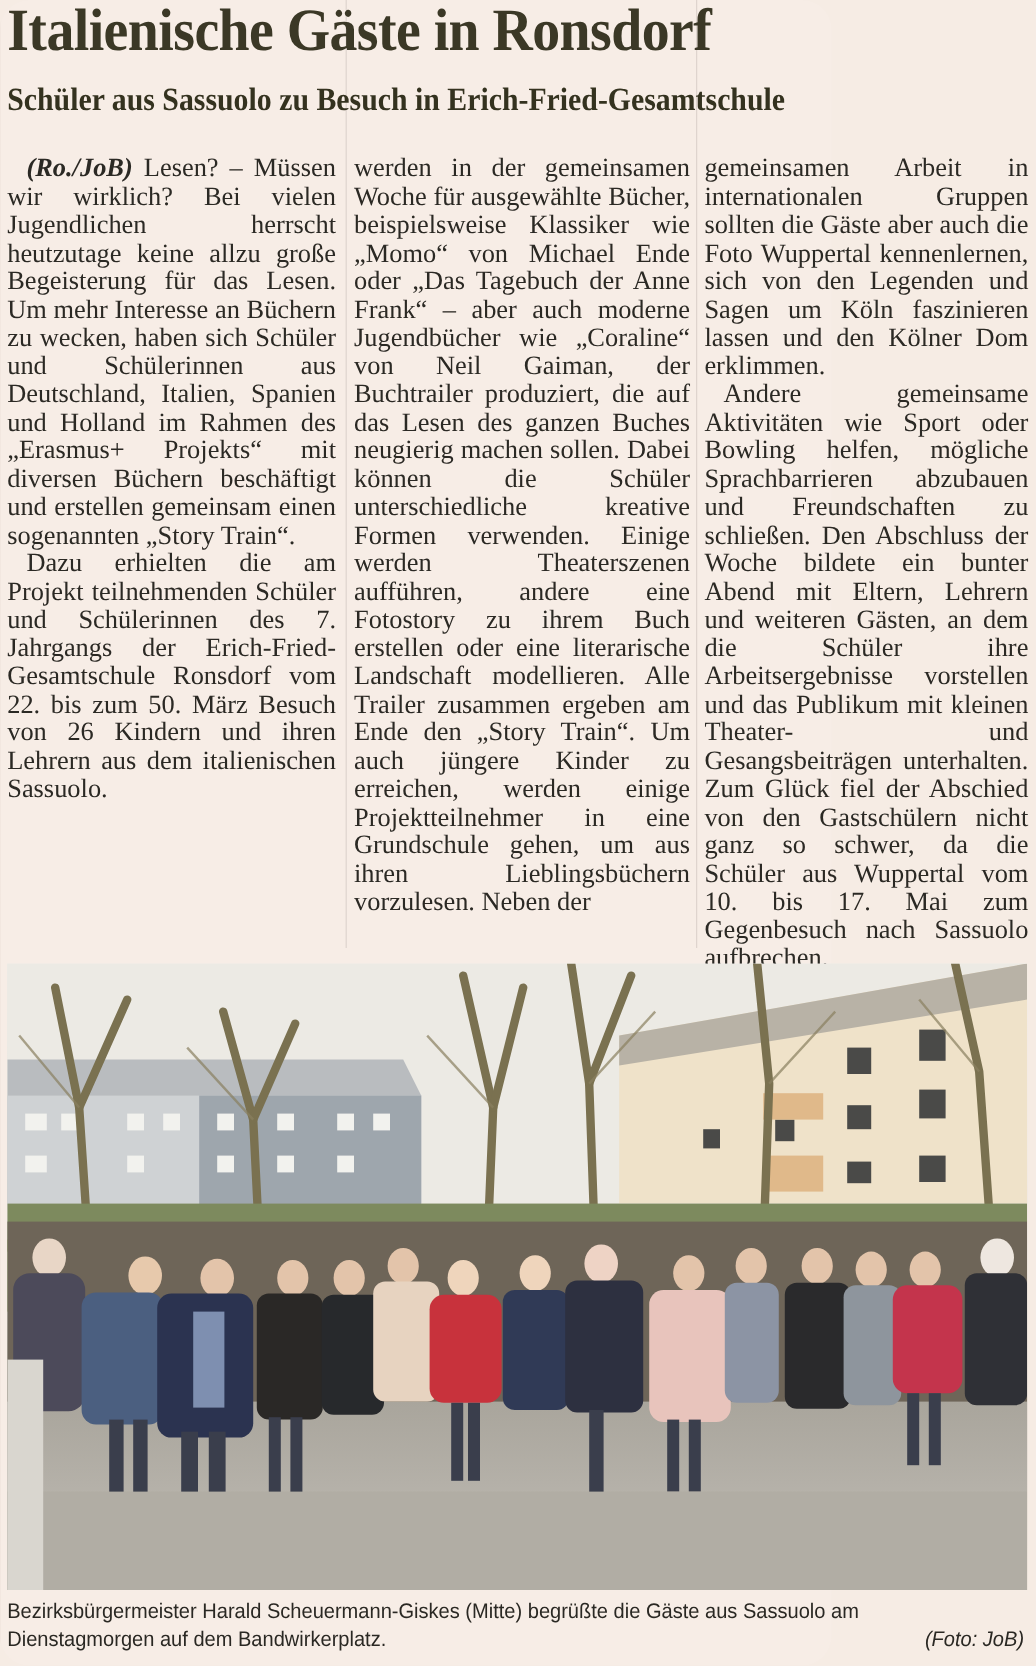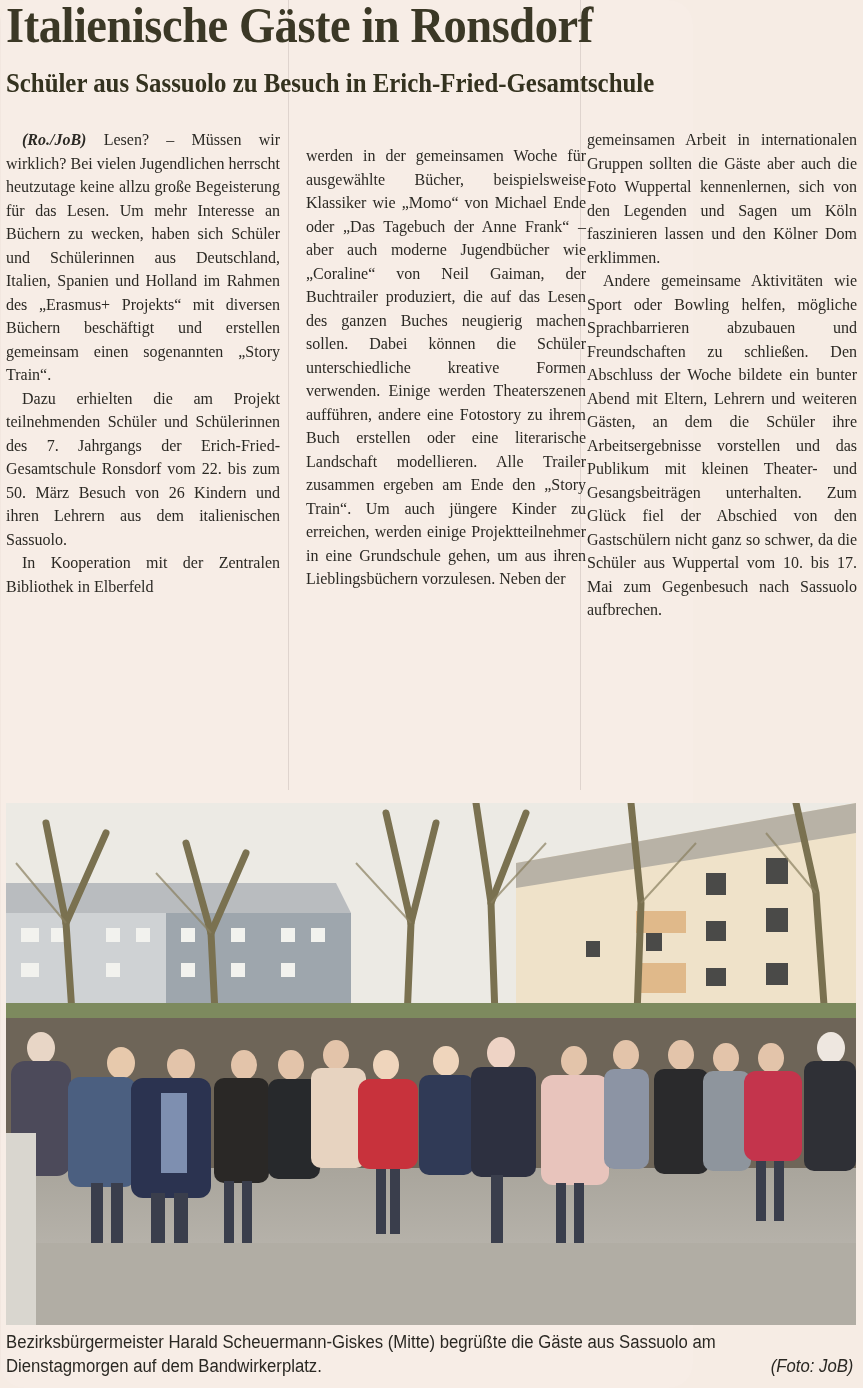--- a/index.html
+++ b/index.html
@@ -30,29 +30,29 @@
       white-space: nowrap;
     }
     .subhead {
       position: absolute; left: 6px; top: 66px; width: 880px;
       font-weight: bold; font-size: 27px; line-height: 34px;
       color: #34321f; white-space: nowrap;
       transform: scaleX(0.92); transform-origin: left top;
     }
     .col {
       position: absolute; top: 128px;
-      font-size: 16px; line-height: 23.5px;
+      font-size: 22px; line-height: 23.5px;
       text-align: justify; hyphens: manual;
       color: #2b2924;
     }
     .col p { margin: 0; }
     .col p + p { text-indent: 16px; margin-top: 0; }
     .col p.indent { text-indent: 16px; }
     .col1 { left: 6px; width: 274px; }
-    .col2 { left: 306px; width: 280px; margin-top: 16px; }
+    .col2 { left: 295px; width: 280px; }
     .col3 { left: 587px; width: 270px; }
     .dateline { font-weight: bold; font-style: italic; }
     .photo {
       position: absolute; left: 6px; top: 803px; width: 850px; height: 522px;
       overflow: hidden;
       background: linear-gradient(180deg, #ecebe6 0%, #e9e6df 30%, #c9c7bf 55%, #a9a59c 70%, #b6b2aa 85%, #c8c5bd 100%);
     }
     .photo svg { position: absolute; left: 0; top: 0; }
     .caption {
       position: absolute; left: 6px; top: 1330px; width: 852px;
@@ -70,21 +70,20 @@
 <div class="page">
   <div class="ghost-rule" style="left:288px"></div>
   <div class="ghost-rule" style="left:580px"></div>
 
   <h1 class="headline" style="margin:0">Italienische Gäste in Ronsdorf</h1>
   <h2 class="subhead" style="margin:0">Schüler aus Sassuolo zu Besuch in Erich-Fried-Gesamtschule</h2>
 
   <div class="col col1">
     <p class="indent"><span class="dateline">(Ro./JoB)</span><span> Lesen? – Müssen wir wirklich? Bei vielen Jugendlichen herrscht heutzutage keine allzu große Begeisterung für das Lesen. Um mehr Interesse an Büchern zu wecken, haben sich Schüler und Schülerinnen aus Deutschland, Italien, Spanien und Holland im Rahmen des „Erasmus+ Projekts“ mit diversen Büchern beschäftigt und erstellen gemeinsam einen sogenannten „Story Train“.</span></p>
     <p>Dazu erhielten die am Projekt teilnehmenden Schüler und Schülerinnen des 7. Jahrgangs der Erich-Fried-Gesamtschule Ronsdorf vom 22. bis zum 50. März Besuch von 26 Kindern und ihren Lehrern aus dem italienischen Sassuolo.</p>
-    <p>In Kooperation mit der Zentralen Bibliothek in Elberfeld</p>
   </div>
 
   <div class="col col2">
     <p>werden in der gemeinsamen Woche für ausgewählte Bücher, beispielsweise Klassiker wie „Momo“ von Michael Ende oder „Das Tagebuch der Anne Frank“ – aber auch moderne Jugendbücher wie „Coraline“ von Neil Gaiman, der Buchtrailer produziert, die auf das Lesen des ganzen Buches neugierig machen sollen. Dabei können die Schüler unterschiedliche kreative Formen verwenden. Einige werden Theaterszenen aufführen, andere eine Fotostory zu ihrem Buch erstellen oder eine literarische Landschaft modellieren. Alle Trailer zusammen ergeben am Ende den „Story Train“. Um auch jüngere Kinder zu erreichen, werden einige Projektteilnehmer in eine Grundschule gehen, um aus ihren Lieblingsbüchern vorzulesen. Neben der</p>
   </div>
 
   <div class="col col3">
     <p>gemeinsamen Arbeit in internationalen Gruppen sollten die Gäste aber auch die Foto Wuppertal kennenlernen, sich von den Legenden und Sagen um Köln faszinieren lassen und den Kölner Dom erklimmen.</p>
     <p>Andere gemeinsame Aktivitäten wie Sport oder Bowling helfen, mögliche Sprachbarrieren abzubauen und Freundschaften zu schließen. Den Abschluss der Woche bildete ein bunter Abend mit Eltern, Lehrern und weiteren Gästen, an dem die Schüler ihre Arbeitsergebnisse vorstellen und das Publikum mit kleinen Theater- und Gesangsbeiträgen unterhalten. Zum Glück fiel der Abschied von den Gastschülern nicht ganz so schwer, da die Schüler aus Wuppertal vom 10. bis 17. Mai zum Gegenbesuch nach Sassuolo aufbrechen.</p>
   </div>

